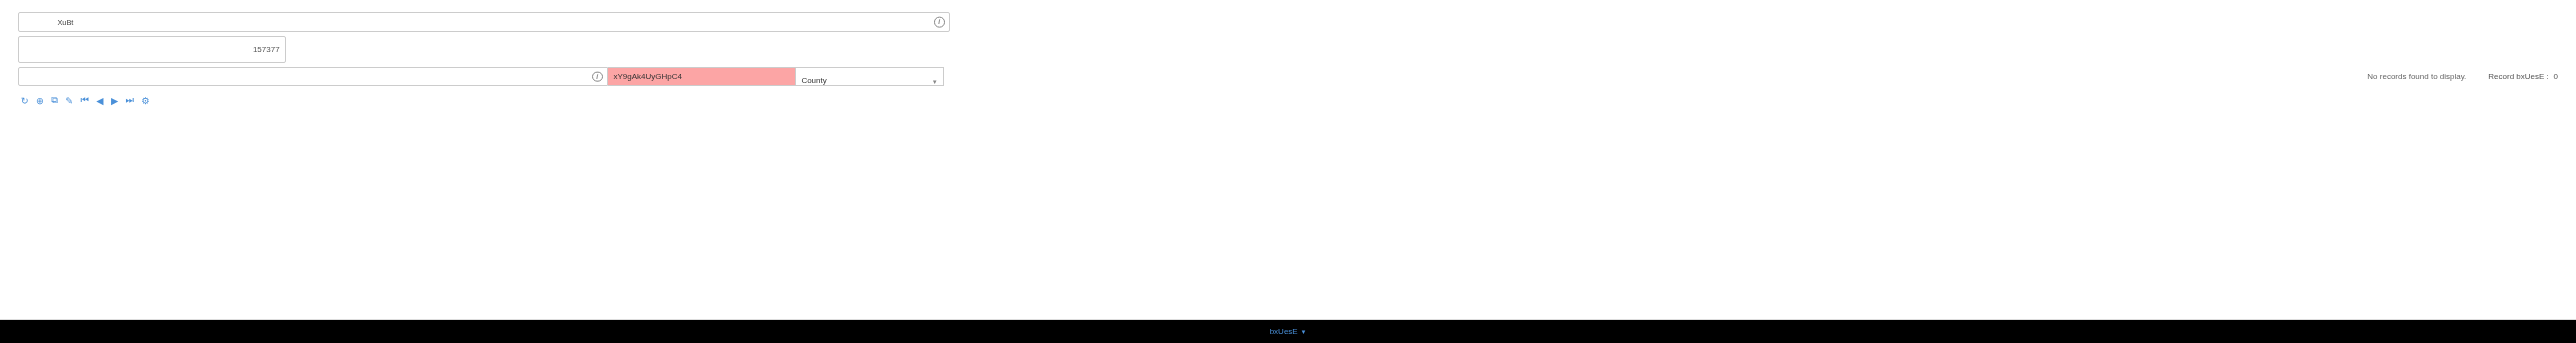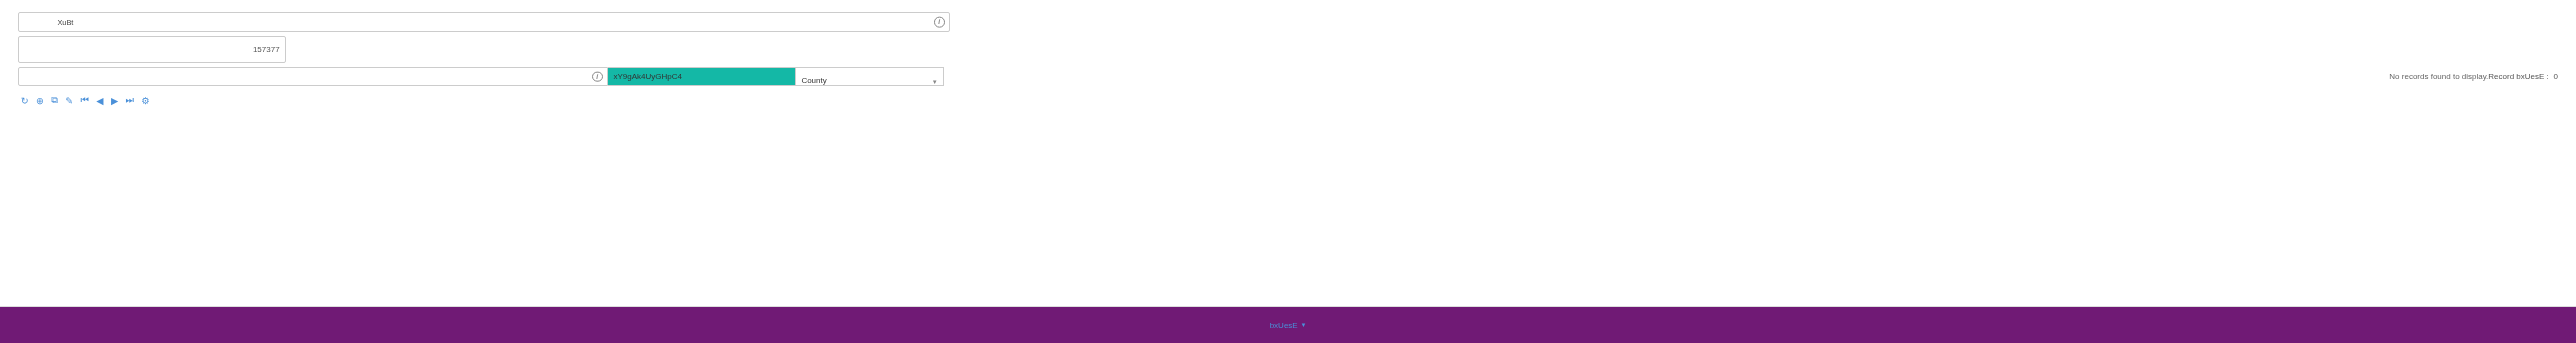--- a/index.html
+++ b/index.html
@@ -64,21 +64,21 @@
 
     .token-box {
       height: 19px;
       min-width: 174px;
       border: 0.7px solid #cccccc;
       border-left: none;
       padding: 0 5.4px;
       font-size: 8px;
       display: flex;
       align-items: center;
-      background: #14b8a6;
+      background: #fca5a5;
       color: #333;
     }
 
     .county-dropdown {
       height: 19px;
       min-width: 134px;
       border: 0.7px solid #cccccc;
       border-left: none;
       padding: 0 5.4px;
       font-size: 8px;
@@ -89,22 +89,22 @@
       color: #333;
       cursor: pointer;
     }
 
     
     .footer-bar {
       position: absolute;
       bottom: 0;
       left: 0;
       right: 0;
-      height: 37px;
-      background: #701a75;
+      height: 24px;
+      background: #000000;
       border-top: 0.7px solid #ddd;
       display: flex;
       align-items: center;
       justify-content: center;
     }
 
     .footer-btn {
       background: transparent;
       border: none;
       cursor: pointer;
@@ -185,21 +185,21 @@
           <input type="text" class="input-search" style="width: 590px;">
           <span class="icon-info" style="position:absolute; right:5.4px; top:50%; transform:translateY(-50%);">i</span>
         </div>
         <div class="token-box" style="width: 188px;">xY9gAk4UyGHpC4</div>
         <div class="county-dropdown" style="width:148px;">
           <span>County</span>
           <span style="font-size:6px; color:#888;">▼</span>
         </div>
       </div>
 
-      <div style="display:flex; gap: 0;">
+      <div style="display:flex; gap: 22px;">
         <span style="font-size:8px; color:#666; white-space:nowrap;">No records found to display.</span>
         <span style="font-size:7.4px; color:#555; white-space:nowrap;">
           <span>Record bxUesE :</span>
           <span style="margin-left:2.7px;">0</span>
         </span>
       </div>
     </div>
 
     <div class="flex-row" style="margin-top: 2.7px;">
       <div class="toolbar-icons">

